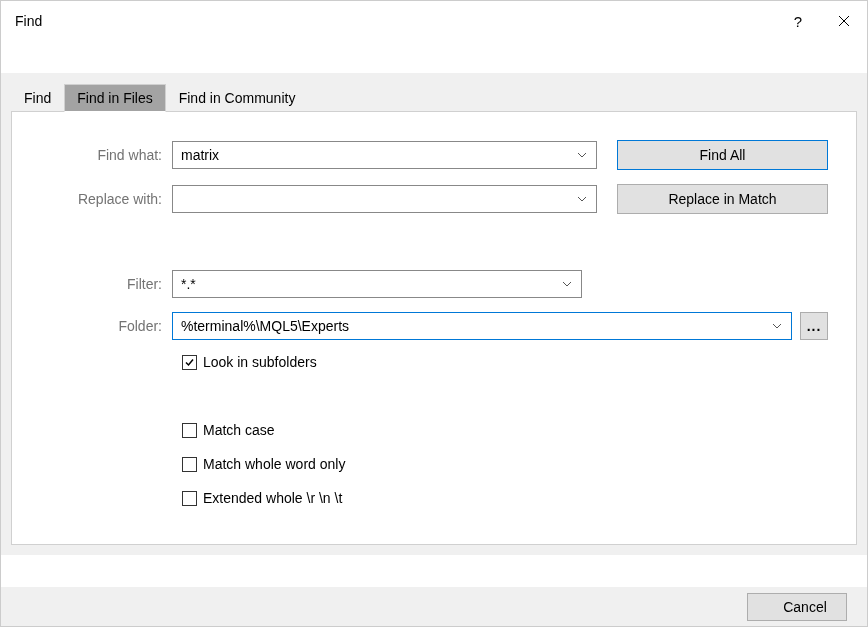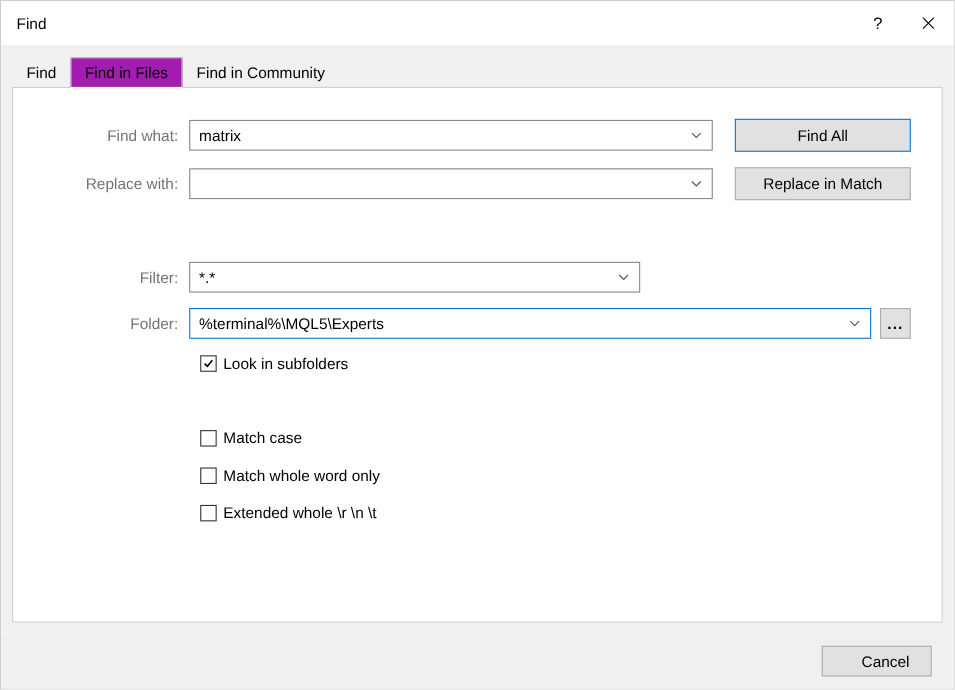--- a/index.html
+++ b/index.html
@@ -12,20 +12,21 @@
     padding: 0;
     background: #fff;
   }
   .window {
     width: 868px;
     height: 627px;
     background: #fff;
     border: 1px solid #ccc;
     display: flex;
     flex-direction: column;
+    gap: 32px;
   }
   .titlebar {
     height: 40px;
     display: flex;
     align-items: center;
     padding: 0 0 0 14px;
     background: #fff;
   }
   .titlebar-title {
     flex: 1;
@@ -62,21 +63,21 @@
   .tab {
     padding: 5px 12px 5px 12px;
     border: 1px solid transparent;
     border-bottom: none;
     color: #000;
     background: transparent;
     cursor: default;
     position: relative;
   }
   .tab.active {
-    background: #a21caf;
+    background: #a3a3a3;
     border: 1px solid #d0d0d0;
     border-bottom: 1px solid #fff;
     margin-bottom: -1px;
   }
   .tabpanel {
     flex: 1;
     background: #fff;
     border: 1px solid #d0d0d0;
     padding: 28px 28px 20px 28px;
     position: relative;
@@ -117,21 +118,21 @@
     display: flex;
     align-items: center;
     justify-content: center;
   }
   .combo-arrow svg {
     stroke: #555;
     stroke-width: 1;
     fill: none;
   }
   .right-btn {
-    width: 160px;
+    width: 211px;
     height: 30px;
     margin-left: 20px;
     background: #e1e1e1;
     border: 1px solid #adadad;
     display: flex;
     align-items: center;
     justify-content: center;
     color: #000;
   }
   .right-btn.primary {

